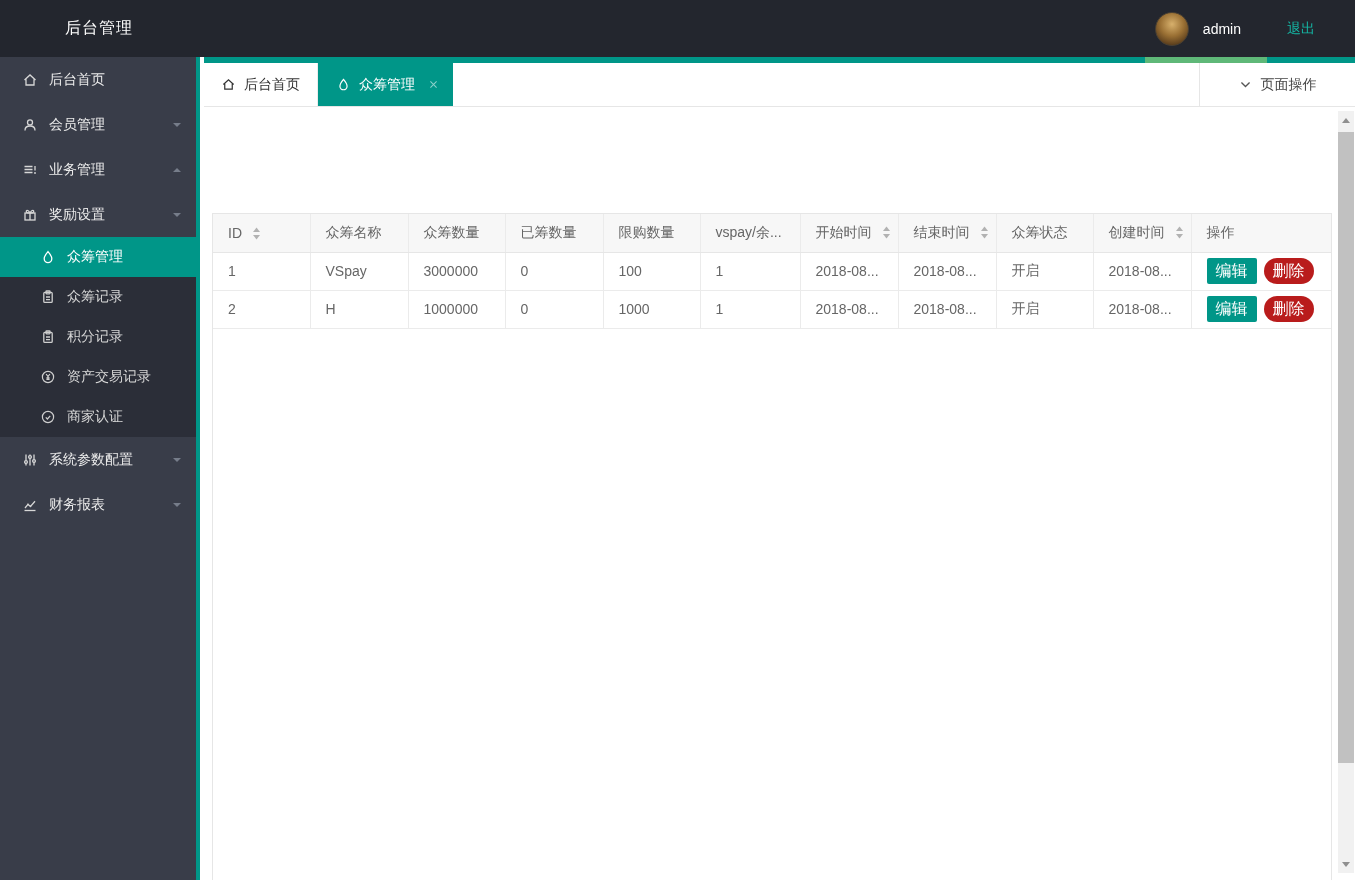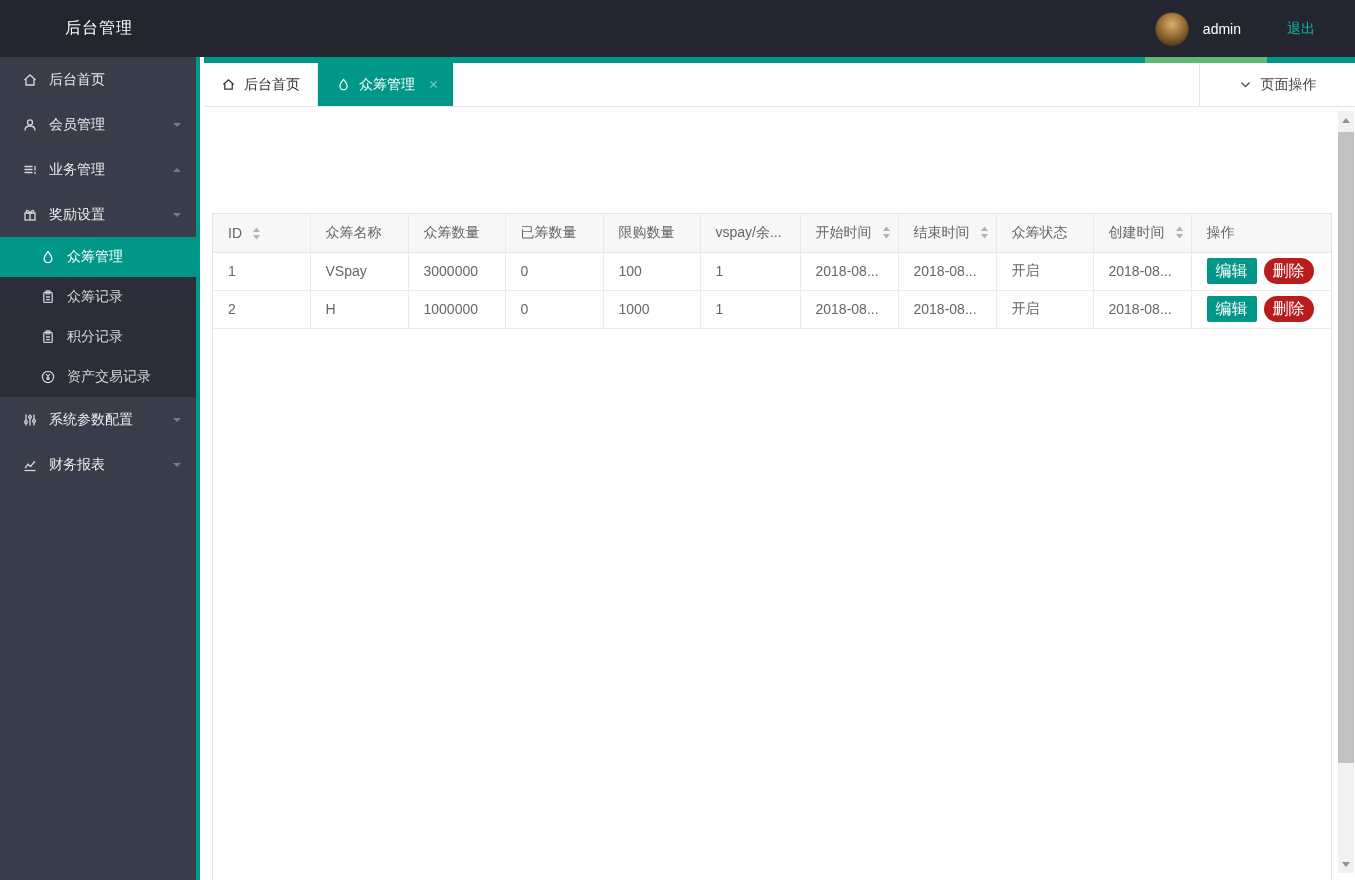--- a/index.html
+++ b/index.html
@@ -183,20 +183,29 @@
       <span>积分记录</span>
     </div>
     <div class="sub-item">
       <span class="icon">
         <svg width="16" height="16" viewBox="0 0 16 16" fill="none" stroke="currentColor" stroke-width="1.2">
             <circle cx="8" cy="8" r="5.6"></circle>
             <path d="M6.1 5l1.9 2.6L9.9 5M8 7.6v3.2M6.4 8.9h3.2M6.4 10.3h3.2"></path>
           </svg>
       </span>
       <span>资产交易记录</span>
+    </div>
+    <div class="sub-item">
+      <span class="icon">
+        <svg width="16" height="16" viewBox="0 0 16 16" fill="none" stroke="currentColor" stroke-width="1.2">
+            <circle cx="8" cy="8" r="5.6"></circle>
+            <path d="M5.8 8.4l1.6 1.6 2.8-3.2"></path>
+          </svg>
+      </span>
+      <span>商家认证</span>
     </div>
   </div>
 
   <div class="nav-item">
     <span class="icon">
       <svg width="16" height="16" viewBox="0 0 16 16" fill="none" stroke="currentColor" stroke-width="1.3">
           <path d="M4 2.5v11M8 2.5v11M12 2.5v11"></path>
           <circle cx="4" cy="10" r="1.4" fill="#393d49"></circle>
           <circle cx="8" cy="5" r="1.4" fill="#393d49"></circle>
           <circle cx="12" cy="9" r="1.4" fill="#393d49"></circle>

